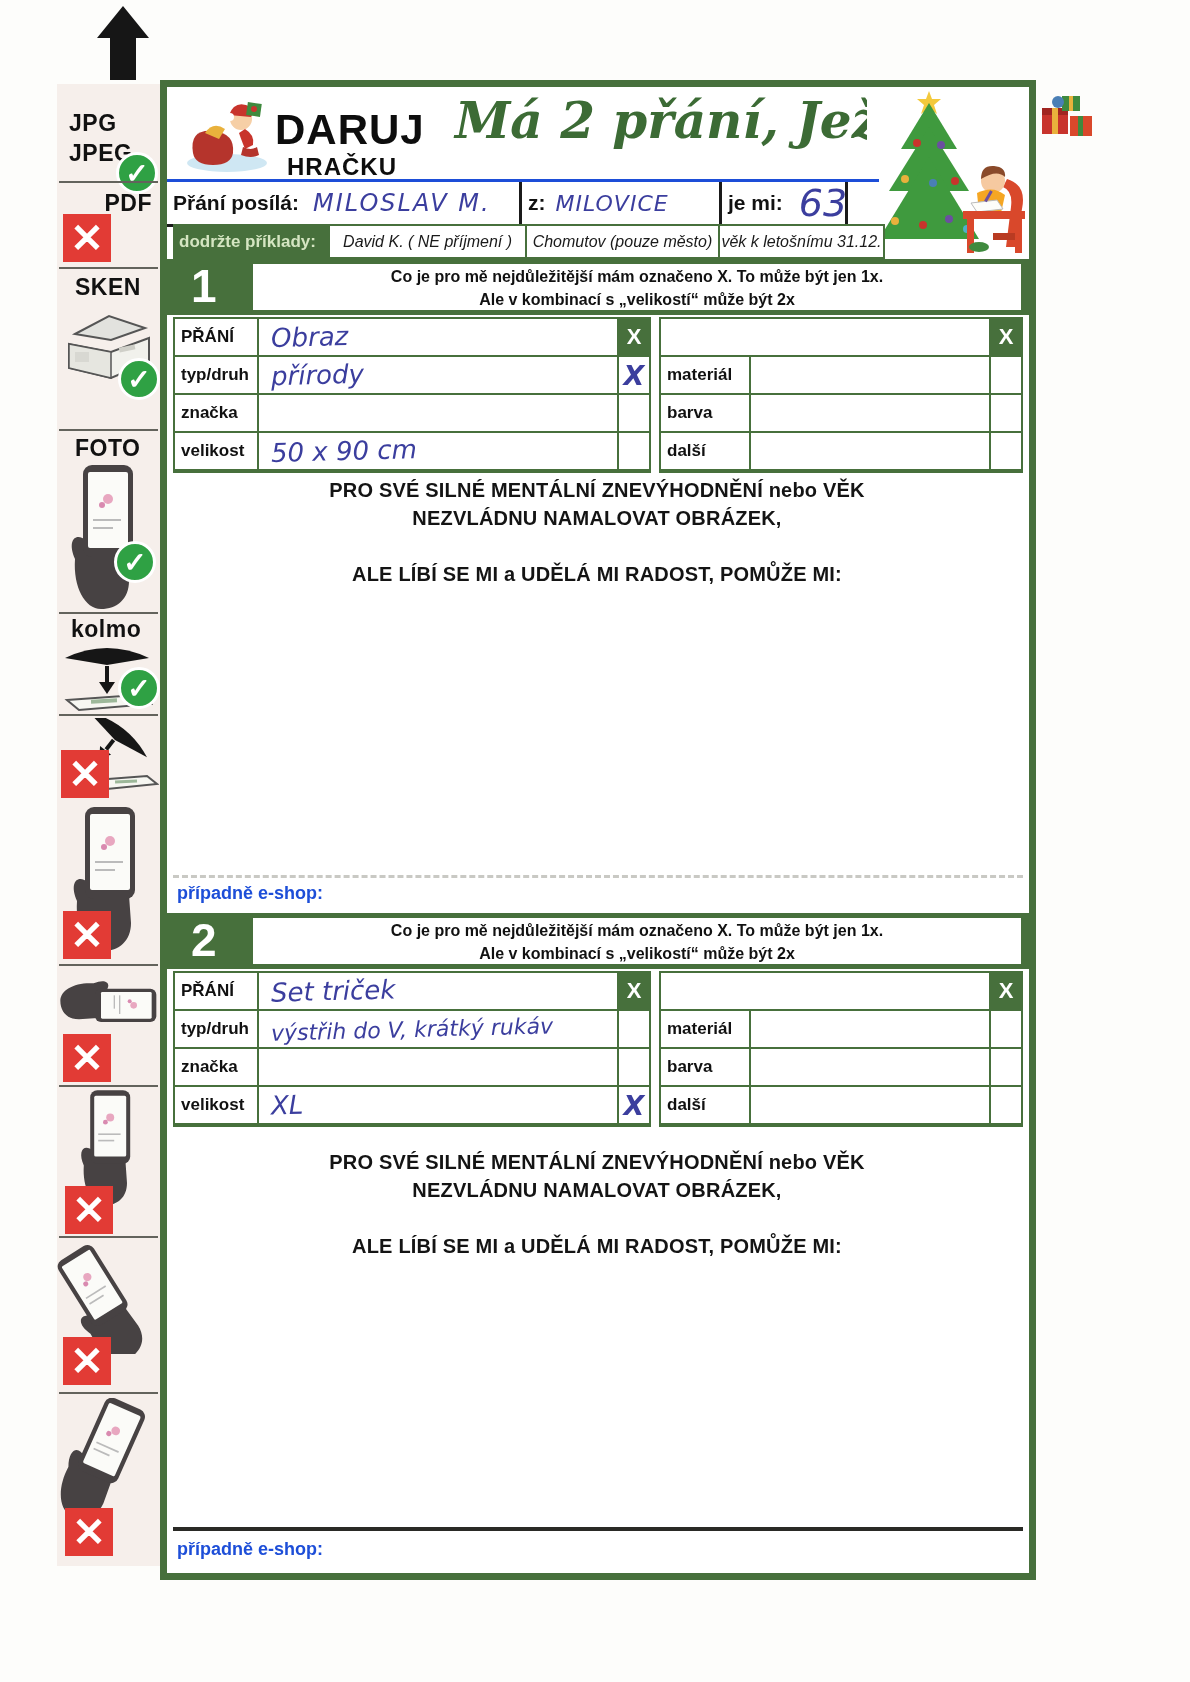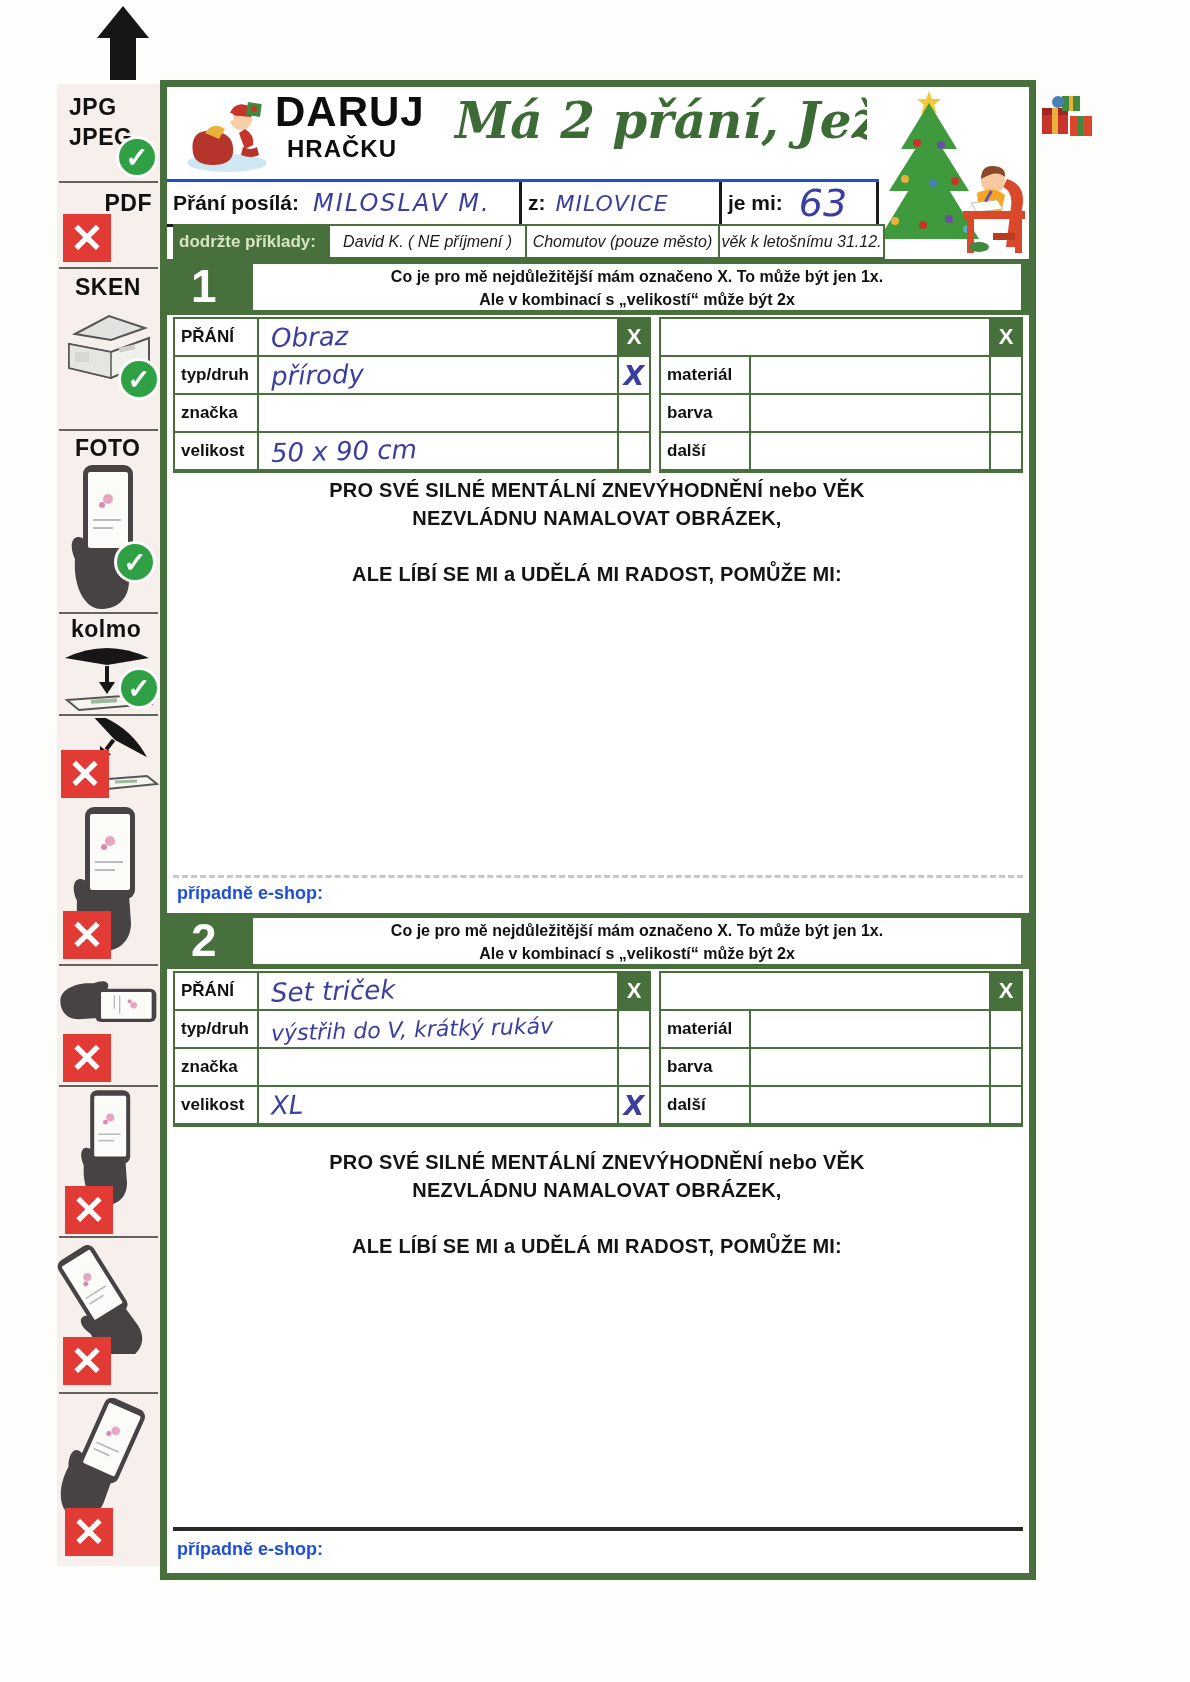--- a/index.html
+++ b/index.html
@@ -23,21 +23,21 @@
   .up-arrow .head { position:absolute; left:0; top:0; width:0; height:0;
                     border-left:26px solid transparent; border-right:26px solid transparent;
                     border-bottom:32px solid #161616; }
   .up-arrow .shaft { position:absolute; left:13px; top:30px; width:26px; height:44px; background:#161616; }
 
   
   .form { position:absolute; left:160px; top:80px; width:876px; height:1500px;
           box-sizing:border-box; border:7px solid #47703c; background:#fff; }
 
   .form-header { position:absolute; top:0; left:0; width:862px; height:90px; background:#fff; }
-  .logo-block { position:absolute; left:108px; top:4px; color:#0d0d0d; }
+  .logo-block { position:absolute; left:108px; top:22px; color:#0d0d0d; }
   .logo-line1 { font-size:42px; font-weight:bold; letter-spacing:1px; line-height:1; }
   .logo-line2 { font-size:24px; font-weight:bold; letter-spacing:1px; margin-top:2px; margin-left:12px; }
   .main-title { position:absolute; left:288px; top:4px; width:430px;
                 font-family:"DejaVu Serif",serif; font-style:italic; font-weight:bold;
                 font-size:50px; color:#3c6b35; white-space:nowrap; }
 
   .sender-row { position:absolute; left:0; top:92px; width:712px; height:42px;
                 display:flex; border-top:3px solid #1d4ed8; border-bottom:3px solid #1a1a1a; }
   .sender-cell { display:flex; align-items:center; box-sizing:border-box; padding-left:6px; }
   .sender-cell + .sender-cell { border-left:3px solid #1a1a1a; }
@@ -105,21 +105,21 @@
     </defs>
   </svg>
 
   <div class="up-arrow">
     <div class="head"></div>
       <div class="shaft"></div>
   </div>
 
   <div class="sidebar">
 
-    <div class="side-item" style="top:0;height:96px;">
+    <div class="side-item" style="top:16px;height:96px;">
       <div class="side-label" style="position:absolute;left:12px;top:10px;">JPG</div>
       <div class="side-label" style="position:absolute;left:12px;top:40px;">JPEG</div>
       <div class="badge-check" style="right:2px;bottom:2px;">
           <span>✓</span>
         </div>
     </div>
     <div class="side-div" style="top:97px;"></div>
 
     <div class="side-item" style="top:98px;height:100px;">
       <div class="side-label" style="position:absolute;right:8px;top:8px;">PDF</div>
@@ -303,21 +303,21 @@
 
     <div class="sender-row">
       <div class="sender-cell" style="width:352px;">
         <span class="sender-label">Přání posílá:</span>
         <span class="hw" style="font-size:24px;margin-left:14px;letter-spacing:2px;">MILOSLAV M.</span>
       </div>
       <div class="sender-cell" style="width:200px;">
         <span class="sender-label">z:</span>
         <span class="hw" style="font-size:22px;margin-left:10px;letter-spacing:1px;">MILOVICE</span>
       </div>
-      <div class="sender-cell" style="width:160px;border-right:3px solid #1a1a1a;">
+      <div class="sender-cell" style="width:129px;border-right:3px solid #1a1a1a;">
         <span class="sender-label">je mi:</span>
         <span class="hw" style="font-size:38px;margin-left:16px;">63</span>
       </div>
     </div>
 
     <div class="examples-row">
       <div class="ex-label">dodržte příklady:</div>
       <div class="ex-cell" style="width:196px;">David K. ( NE příjmení )</div>
       <div class="ex-cell" style="width:192px;">Chomutov  (pouze město)</div>
       <div class="ex-cell" style="width:164px;">věk k letošnímu 31.12.</div>

